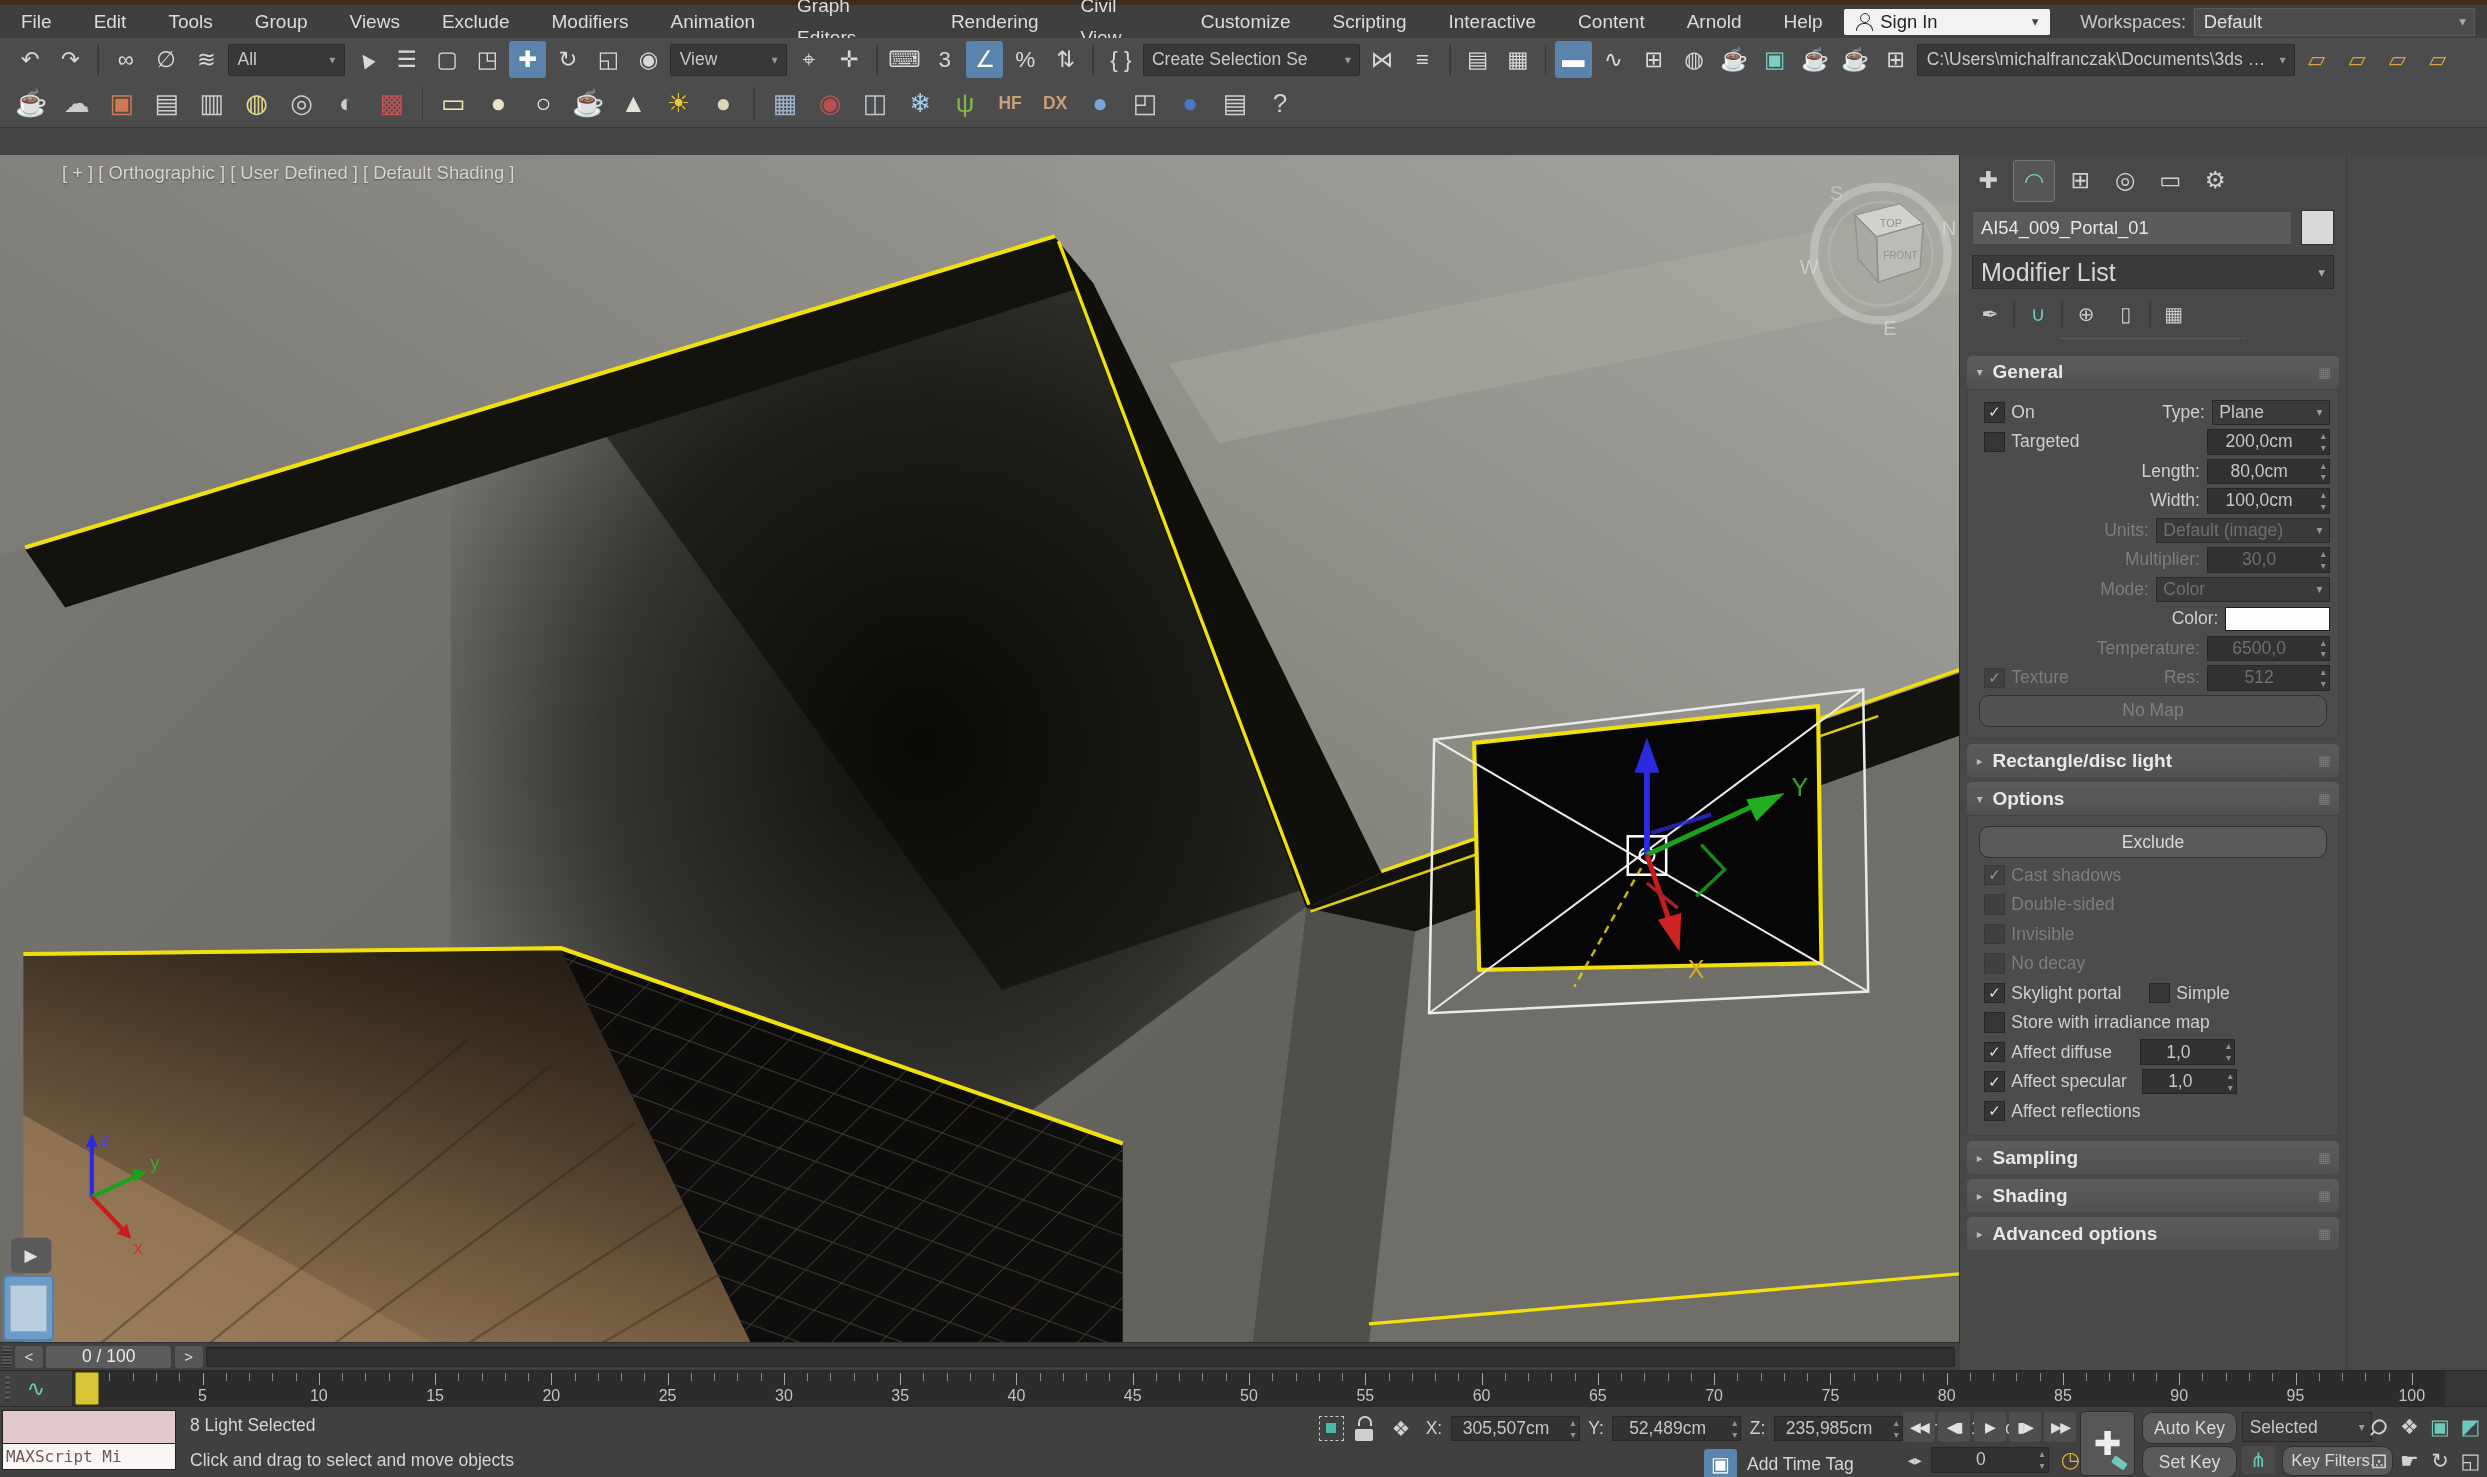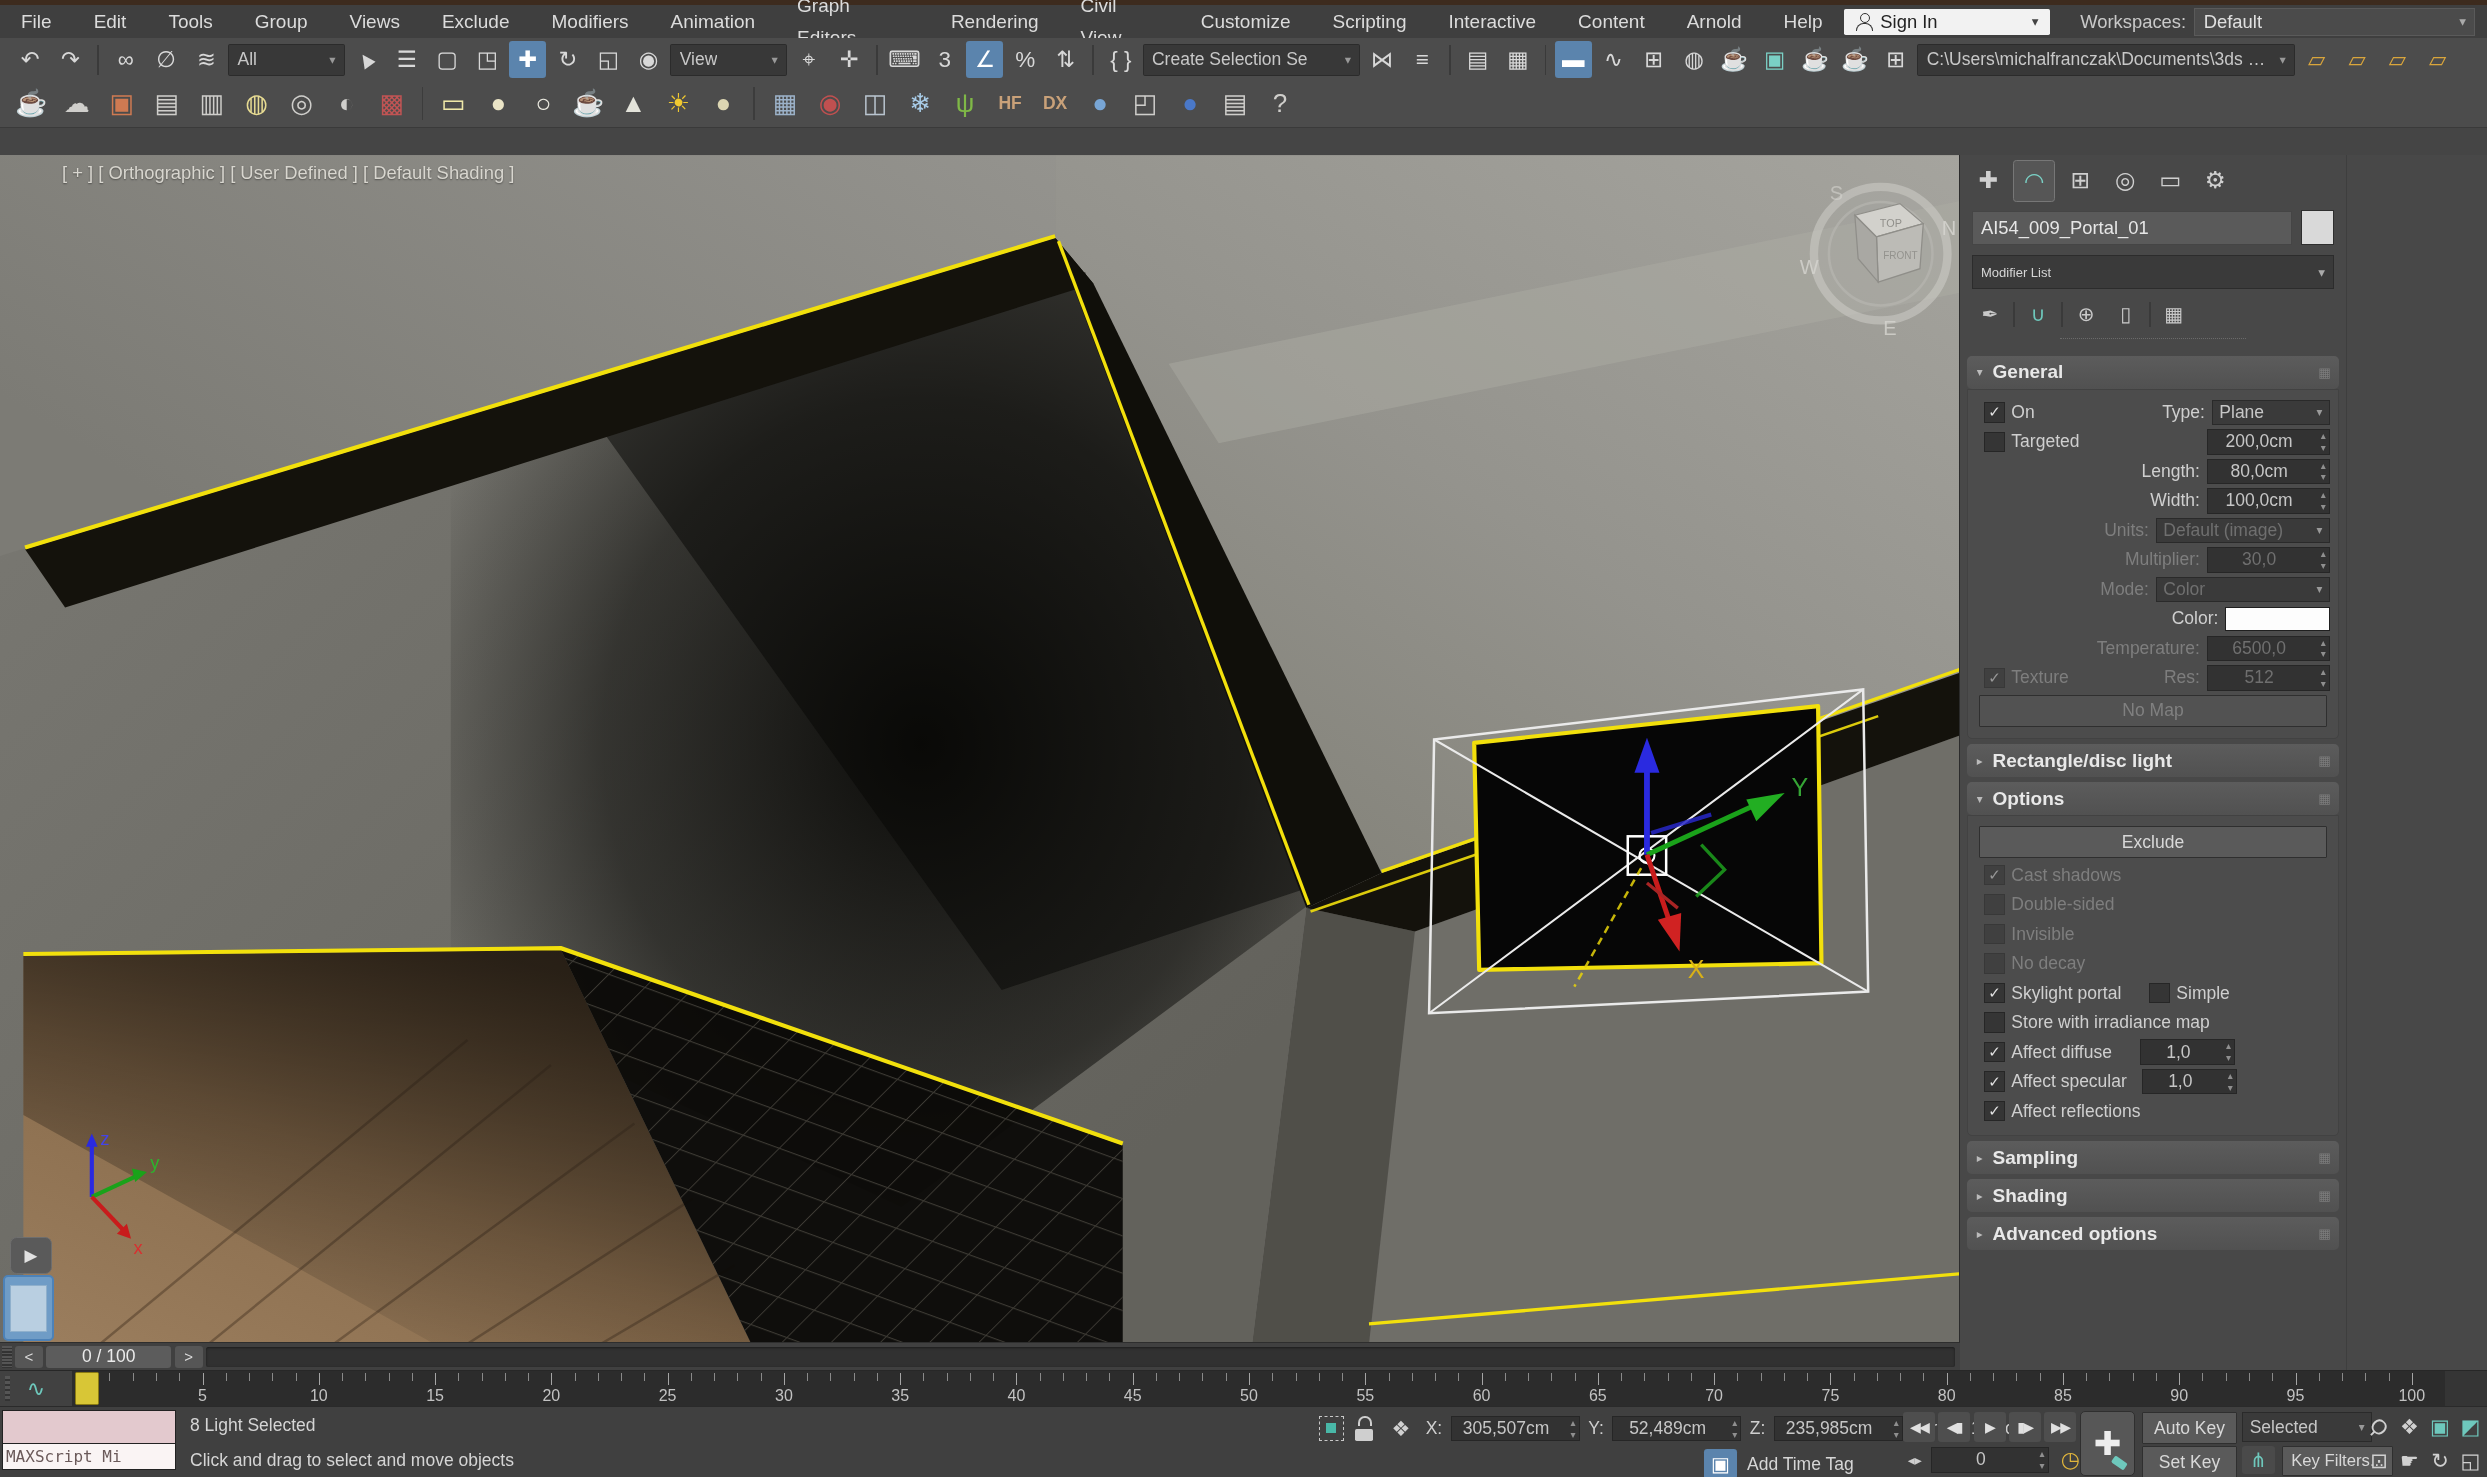--- a/index.html
+++ b/index.html
@@ -62,21 +62,21 @@
   .panel::after{content:"";position:absolute;left:386px;top:0;bottom:0;width:0.8px;background:#3e3e3e;}
   .pcol{width:386px;padding:3.3px 0 0 0;}
   .ptabs{display:flex;gap:5px;padding:1.7px 0 3.3px 8.3px;}
   .ptab{width:40px;height:40px;display:flex;align-items:center;justify-content:center;font-size:23.4px;color:#cfcfcf;border-radius:3.3px;}
   .ptab.active{background:#565656;border:0.8px solid #777;color:#7ad0c5;}
   .name-row{display:flex;align-items:center;padding:5px 11.7px 0 11.7px;gap:8.3px;}
   .pname{width:305px;height:32px;background:#5a5a5a;border:0.8px solid #454545;color:#e6e6e6;font-size:18.4px;
          font-family:"Liberation Sans",sans-serif;padding:0 8.3px;}
   .swatch{width:32px;height:33px;background:#d9d9d9;border:0.8px solid #2e2e2e;}
   .pdd{margin:10px 11.7px 0 11.7px;height:32px;background:#3a3a3a;border:0.8px solid #2c2c2c;display:flex;align-items:center;
-       padding:0 8.3px;color:#d6d6d6;font-size:13px;}
+       padding:0 8.3px;color:#d6d6d6;font-size:25px;}
   .pdd::after{content:"▾";margin-left:auto;color:#aaa;font-size:13.4px;}
   .stack{margin:5px 11.7px 0 11.7px;height:149px;background:#3c3c3c;border:1.7px solid #c9c9c9;overflow:hidden;}
   .stackitem{height:33px;line-height:33px;padding-left:73px;color:#e8e8e8;font-size:18.4px;}
   .stackitem.sel{background:#3f6ea5;color:#fff;}
   .stools{display:flex;align-items:center;gap:6.7px;padding:6.7px 0 0 13.4px;height:37px;}
   .stool{width:33px;height:33px;display:flex;align-items:center;justify-content:center;font-size:20px;color:#c9c9c9;}
   .ssep{width:1.7px;height:25px;background:#3a3a3a;}
   .draghandle{height:11.7px;margin:5px 100px;border-top:1.7px dotted #6a6a6a;}
   .ro{margin:0 6.7px 5px 6.7px;}
   .ro-h{height:33px;background:linear-gradient(#5c5c5c,#515151);border-radius:5px;display:flex;align-items:center;
@@ -98,21 +98,21 @@
   .fld.dimf{color:#6f6f6f;}
   .spin{padding-right:18.4px;}
   .spin::before{content:"▴";position:absolute;right:3.3px;top:0;font-size:10px;line-height:11.7px;color:#8f8f8f;}
   .spin::after{content:"▾";position:absolute;right:3.3px;bottom:0;font-size:10px;line-height:11.7px;color:#8f8f8f;}
   .dd{width:103px;height:23.4px;background:#3a3a3a;border:0.8px solid #2a2a2a;color:#c6c6c6;font-size:17.5px;
       display:flex;align-items:center;padding:0 6.7px;flex:none;}
   .dd::after{content:"▾";margin-left:auto;font-size:11.7px;color:#999;}
   .dd.dimf{color:#6f6f6f;}
   .dd.wide{width:159px;}
   .cswatch{width:103px;height:22px;background:#fdfdfd;border:0.8px solid #1f1f1f;flex:none;}
-  .btn{height:30px;background:#5a5a5a;border:0.8px solid #2f2f2f;border-radius:1px;color:#d8d8d8;font-size:17.5px;
+  .btn{height:30px;background:#5a5a5a;border:0.8px solid #2f2f2f;border-radius:10px;color:#d8d8d8;font-size:17.5px;
        display:flex;align-items:center;justify-content:center;}
   .btn.dimf{color:#808080;background:#525252;}
   .btn.full{margin:3.3px 3.3px;}
   .fld.w90{width:75px;}
   
   .rulerrow{top:1370px;height:35px;background:#353535;border-top:0.8px solid #272727;}
   .rleft{position:absolute;left:0;top:0;bottom:0;width:72px;background:#414141;display:flex;align-items:center;justify-content:center;
          color:#6ec8bc;font-size:22px;border-right:0.8px solid #2a2a2a;}
   .rleft::before{content:"";position:absolute;left:5px;top:5px;bottom:5px;width:5px;
                  background:repeating-linear-gradient(#555 0 2.5px,#333 2.5px 5px);}

